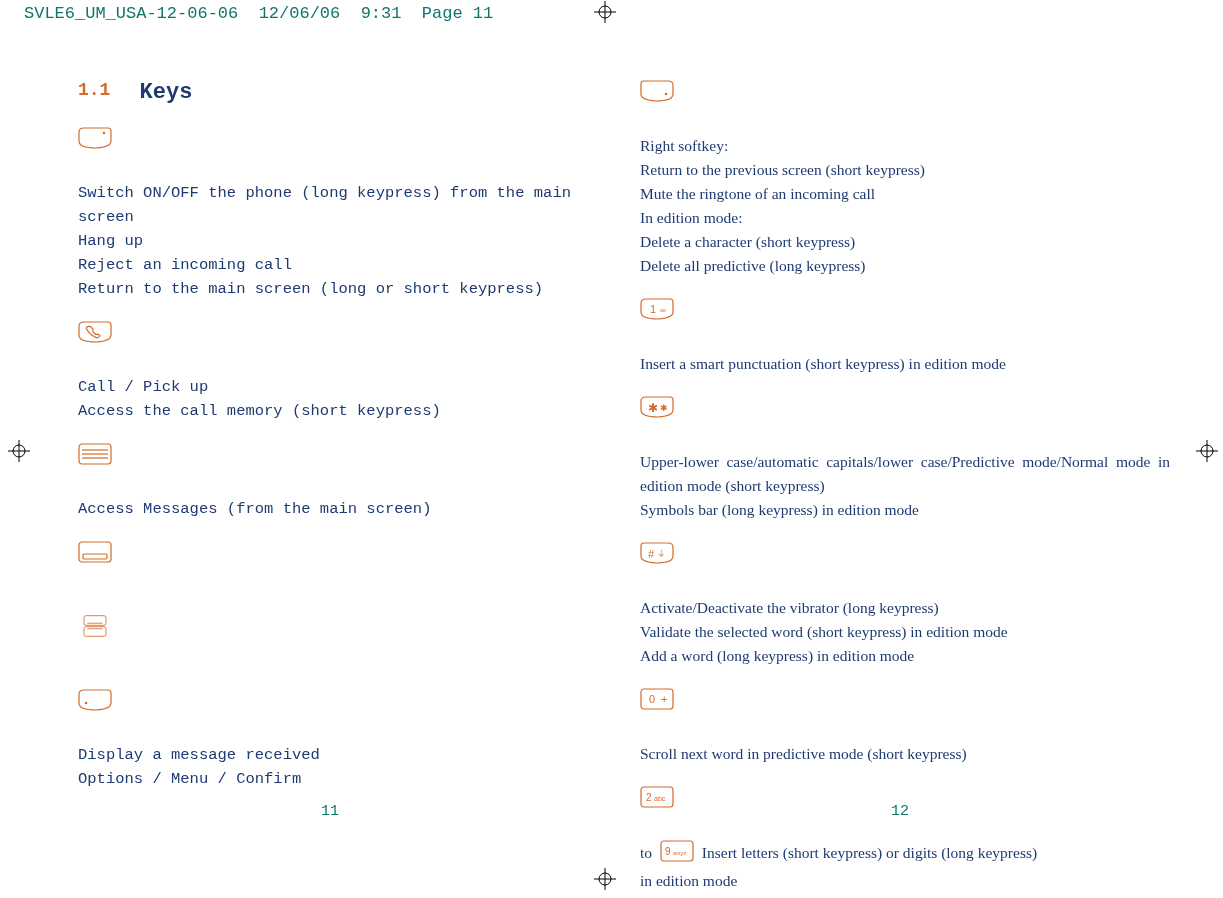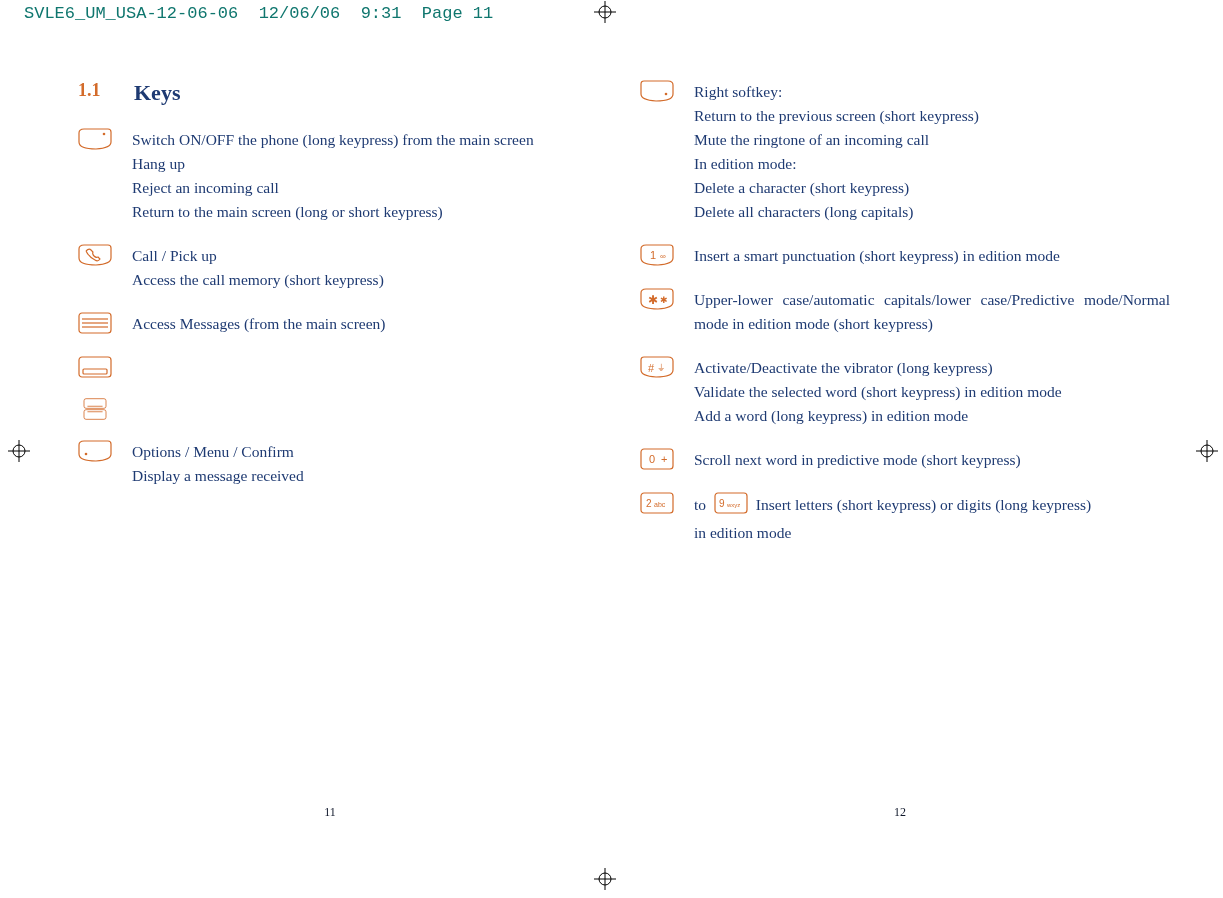--- a/index.html
+++ b/index.html
@@ -34,21 +34,21 @@
   .reg-left { top: 440px; left: 8px; }
   .reg-right { top: 440px; left: 1196px; }
 
   
   .page {
     position: absolute;
     top: 80px;
     width: 530px;
     color: #1e3a72;
   }
-  .page.left  { left: 78px; }
+  .page.left  { left: 78px; font-family: Liberation Mono, monospace; }
   .page.right { left: 640px; }
 
   
   .secnum {
     color: #d36b2a;
     font-weight: bold;
     font-size: 18px;
     display: inline-block;
     width: 52px;
     vertical-align: top;
@@ -60,20 +60,21 @@
     display: inline-block;
     vertical-align: top;
   }
   .heading-row { margin-bottom: 22px; }
 
   
   .kv {
     display: flex;
     align-items: flex-start;
     margin-bottom: 20px;
+    flex-direction: column;
   }
   .kv .ico {
     flex: 0 0 54px;
     display: flex;
     justify-content: flex-start;
   }
   .kv .txt {
     flex: 1;
     font-size: 15.5px;
     line-height: 1.55;
@@ -86,24 +87,25 @@
   .inline-key {
     display: inline-block;
     vertical-align: -4px;
     margin: 0 4px;
   }
 
   
   .pagenum {
     position: absolute;
     bottom: 78px;
-    font-size: 12px;
-    color: #0f172a;
+    font-size: 15px;
+    color: #0f766e;
     width: 40px;
     text-align: center;
+    font-family: Liberation Mono, monospace;
   }
   .pagenum.left  { left: 310px; }
   .pagenum.right { left: 880px; }
 
   
   .keyicon { width: 34px; height: 22px; }
   .red-stroke { stroke:#d36b2a; stroke-width:1.2; fill:none; }
   .red-fill { fill:#d36b2a; }
 
 </style>
@@ -207,22 +209,22 @@
         </div>
       </div>
       <div class="kv">
         <div class="ico">
           <svg class="keyicon" viewBox="0 0 34 22" width="34" height="22">
             <path d="M1 5 Q1 1 6 1 L30 1 Q33 1 33 4 L33 14 Q33 20 18 21 Q1 21 1 14 Z" class="red-stroke"></path>
             <circle cx="8" cy="14" r="1.3" class="red-fill"></circle>
           </svg>
         </div>
         <div class="txt">
+          <p>Display a message received</p>
           <p>Options / Menu / Confirm</p>
-          <p>Display a message received</p>
         </div>
       </div>
     </div>
 
 </div>
 
 <div class="page right">
 
   <div id="right-list">
       <div class="kv">
@@ -231,21 +233,21 @@
             <path d="M33 5 Q33 1 28 1 L4 1 Q1 1 1 4 L1 14 Q1 20 16 21 Q33 21 33 14 Z" class="red-stroke"></path>
             <circle cx="26" cy="14" r="1.3" class="red-fill"></circle>
           </svg>
         </div>
         <div class="txt">
           <p>Right softkey:</p>
           <p>Return to the previous screen (short keypress)</p>
           <p>Mute the ringtone of an incoming call</p>
           <p>In edition mode:</p>
           <p>Delete a character (short keypress)</p>
-          <p>Delete all characters (long capitals)</p>
+          <p>Delete all predictive (long keypress)</p>
         </div>
       </div>
       <div class="kv">
         <div class="ico">
           <svg class="keyicon" viewBox="0 0 34 22" width="34" height="22">
             <path d="M1 5 Q1 1 6 1 L30 1 Q33 1 33 4 L33 14 Q33 20 18 21 Q1 21 1 14 Z" class="red-stroke"></path>
             <text x="10" y="15" font-size="11" font-family="sans-serif" fill="#d36b2a">1</text>
             <text x="20" y="15" font-size="8" font-family="sans-serif" fill="#d36b2a">∞</text>
           </svg>
         </div>
@@ -256,20 +258,21 @@
       <div class="kv justify">
         <div class="ico">
           <svg class="keyicon" viewBox="0 0 34 22" width="34" height="22">
             <path d="M1 5 Q1 1 6 1 L30 1 Q33 1 33 4 L33 14 Q33 20 18 21 Q1 21 1 14 Z" class="red-stroke"></path>
             <text x="8" y="16" font-size="12" font-family="sans-serif" fill="#d36b2a">✱</text>
             <text x="20" y="15" font-size="9" font-family="sans-serif" fill="#d36b2a">✱</text>
           </svg>
         </div>
         <div class="txt">
           <p>Upper-lower case/automatic capitals/lower case/Predictive mode/Normal mode in edition mode (short keypress)</p>
+          <p>Symbols bar (long keypress) in edition mode</p>
         </div>
       </div>
       <div class="kv">
         <div class="ico">
           <svg class="keyicon" viewBox="0 0 34 22" width="34" height="22">
             <path d="M33 5 Q33 1 28 1 L4 1 Q1 1 1 4 L1 14 Q1 20 16 21 Q33 21 33 14 Z" class="red-stroke"></path>
             <text x="8" y="16" font-size="11" font-family="sans-serif" fill="#d36b2a">#</text>
             <text x="18" y="15" font-size="9" font-family="sans-serif" fill="#d36b2a">⏚</text>
           </svg>
         </div>

